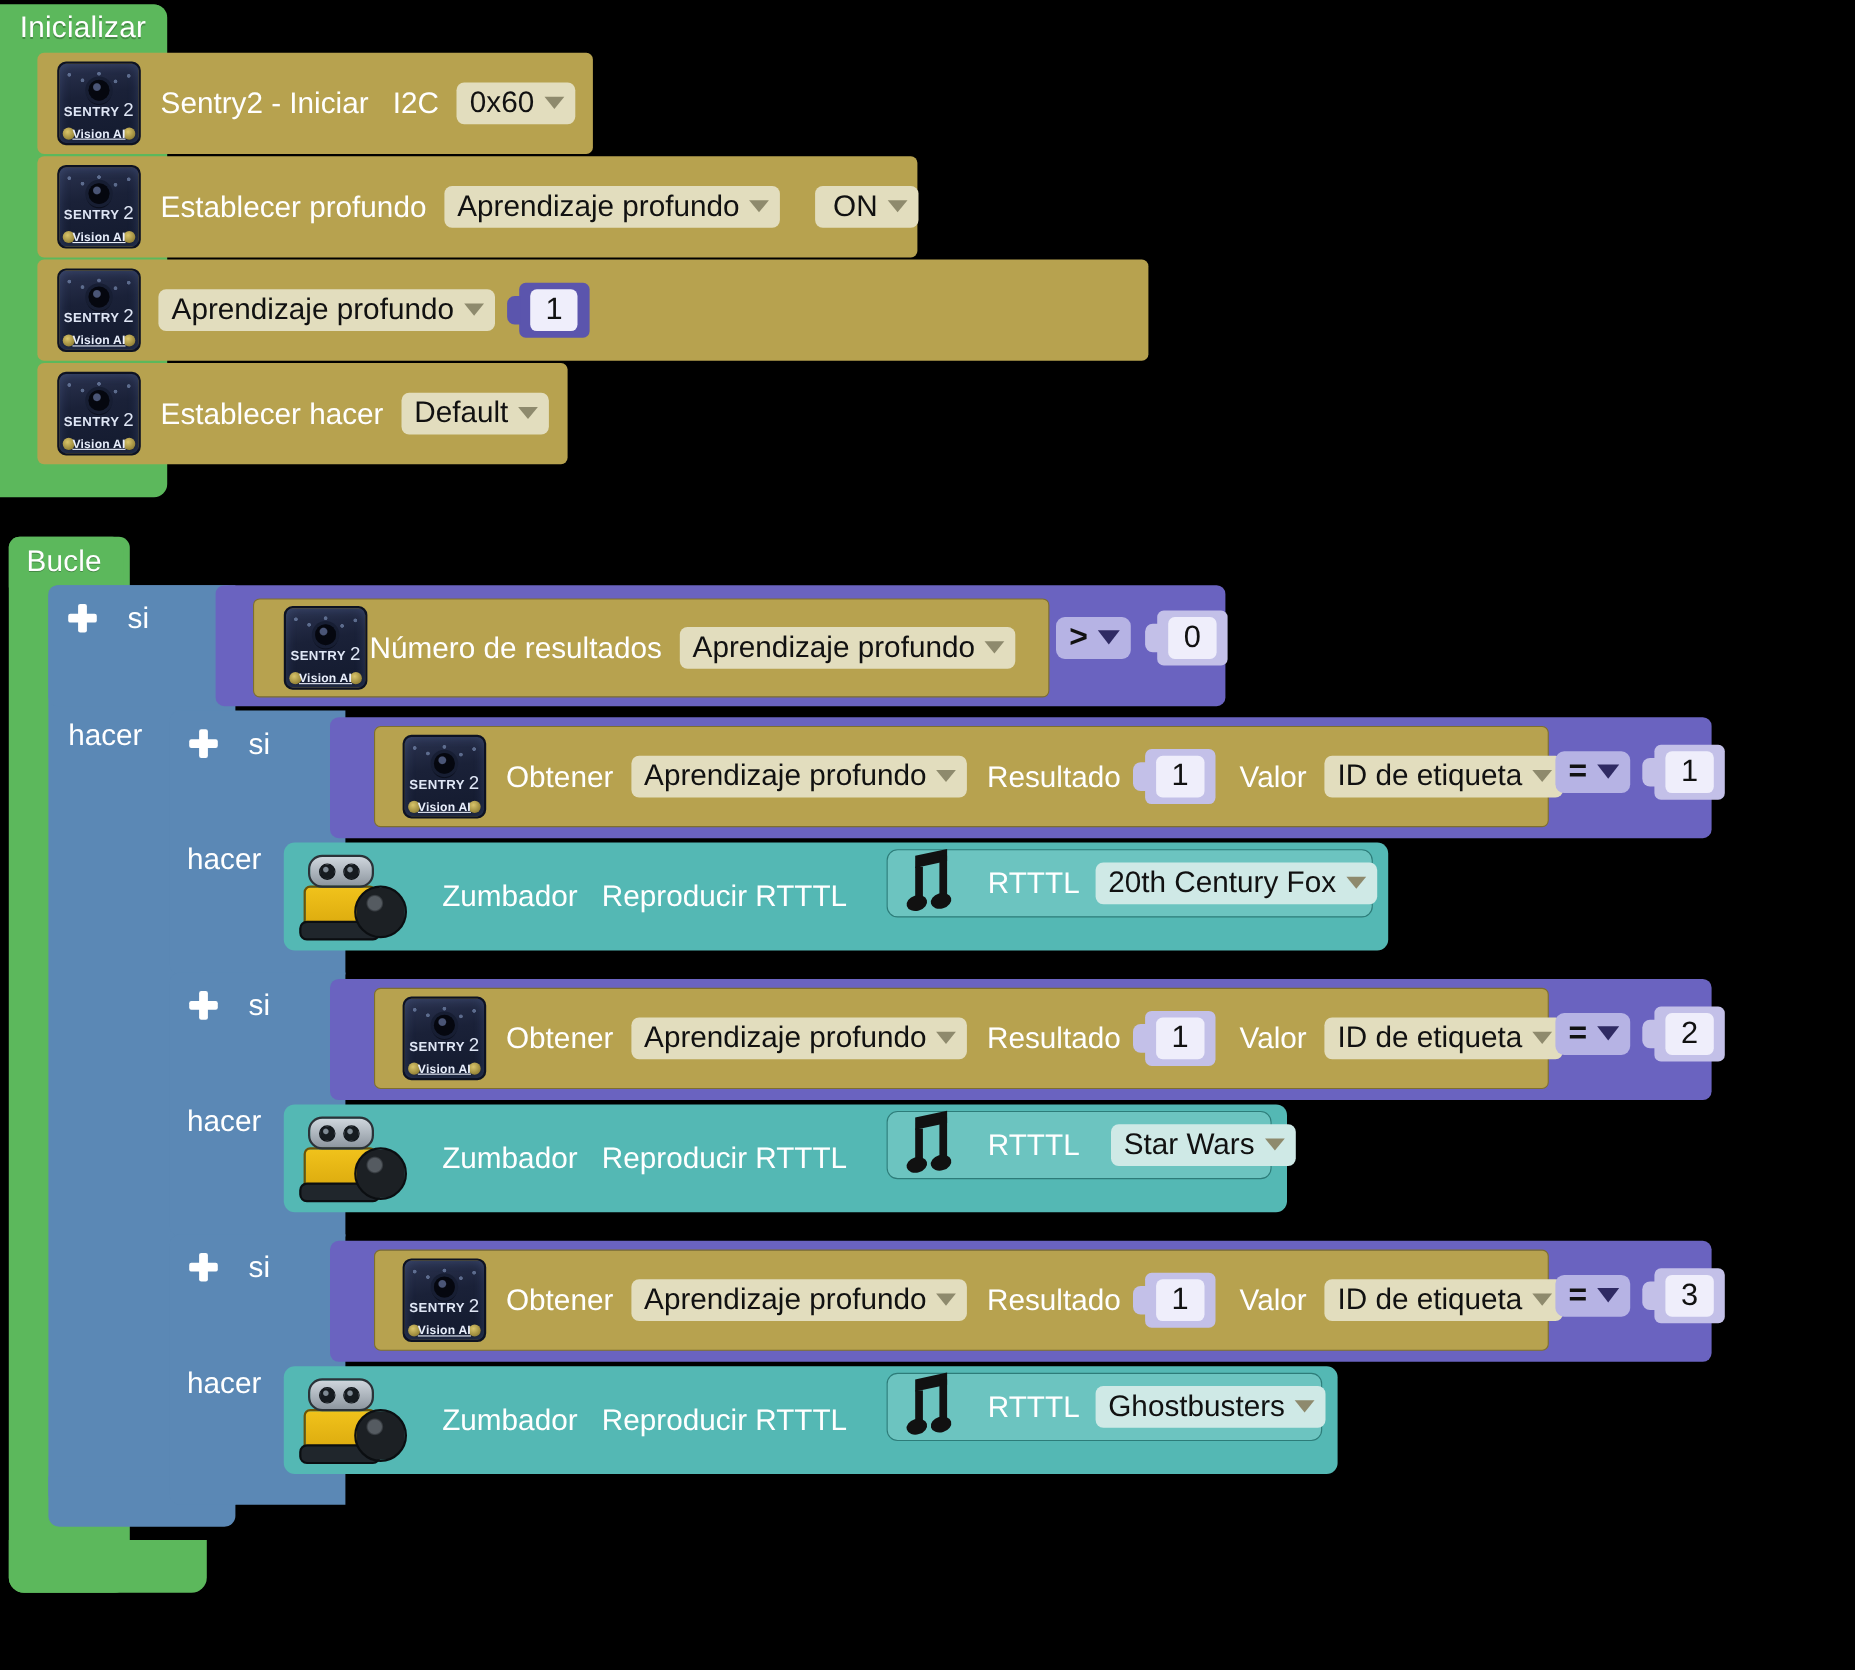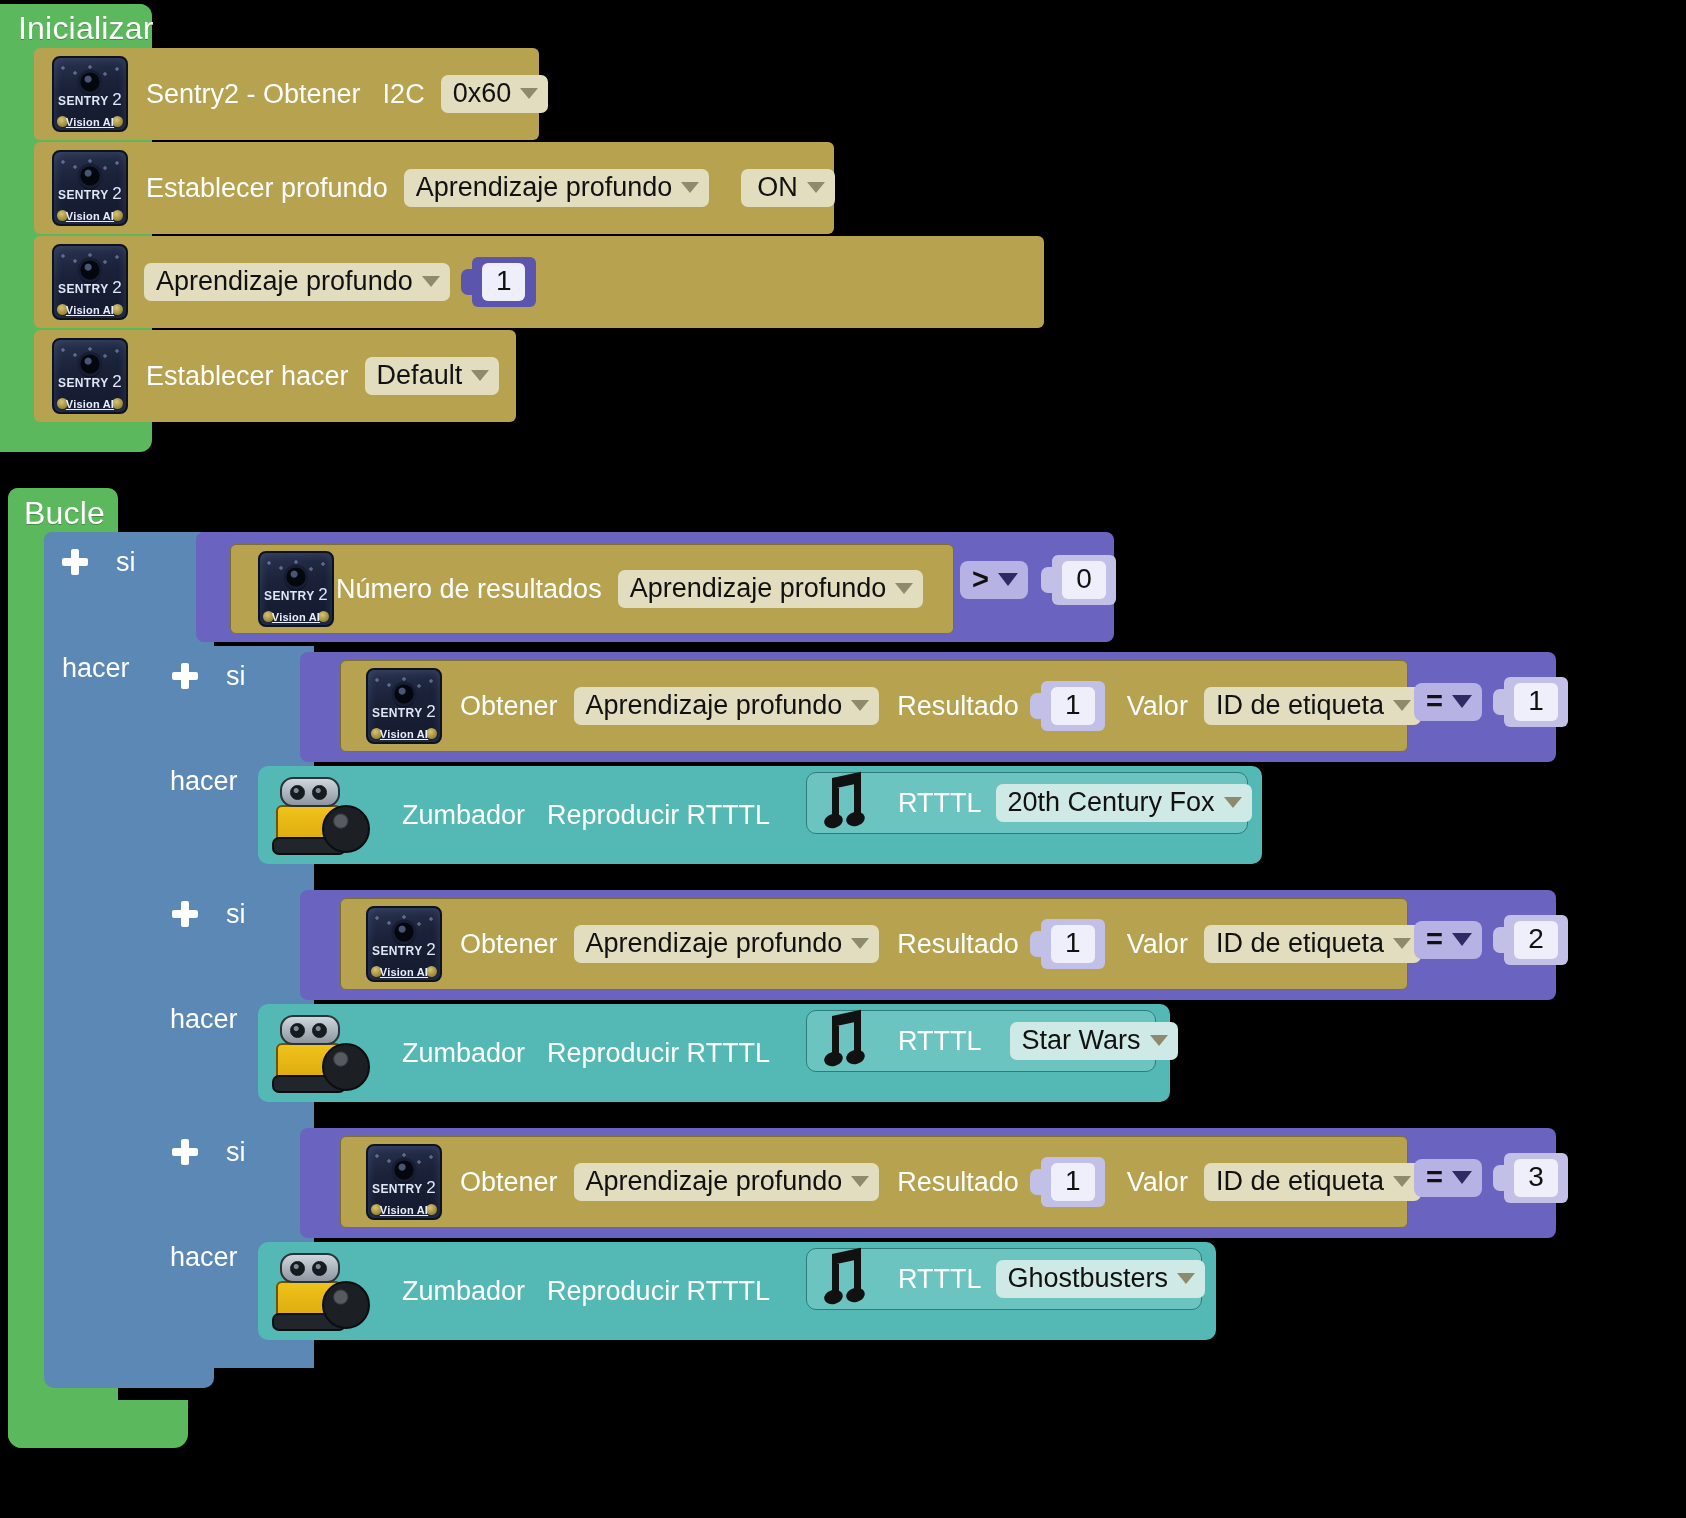--- a/index.html
+++ b/index.html
@@ -4,21 +4,21 @@
 <style>
   html,body{margin:0;padding:0;background:#000;}
   body{
     width:1686px;height:1518px;position:relative;overflow:hidden;
     font-family:"Liberation Sans","DejaVu Sans",sans-serif;
     -webkit-font-smoothing:antialiased;
   }
   .canvas{position:absolute;inset:0;background:#000;}
   .greenwrap{position:absolute;background:#5cb85c;border-radius:12px;}
   .greenlabel{
-    position:absolute;color:#fff;font-size:32px;letter-spacing:.2px;
+    position:absolute;color:#fff;font-size:27px;letter-spacing:.2px;
     text-shadow:0 1px 0 rgba(0,0,0,.25);
   }
 
   .blk{position:absolute;box-sizing:border-box;}
   .sentry{background:#b7a24f;border-radius:6px;}
   .sentry-rep{background:#b7a24f;border-radius:6px;border:1px solid #7e6f2e;}
   .ctrl{background:#5b88b5;border-radius:8px;}
   .logic{background:#6a63c0;border-radius:8px;}
   .buzz{background:#54b8b4;border-radius:10px;}
 
@@ -154,21 +154,21 @@
 
   <div class="blk sentry" style="left:34px;top:48px;width:505px;height:92px;"></div>
   <div class="row" style="left:52px;top:56px;height:76px;">
     <div class="cam">
       <div class="dots"></div>
       <div class="sj">SENTRY <b>2</b></div>
       <div class="lpad l"></div>
         <div class="lpad r"></div>
       <div class="vi">Vision AI</div>
     </div>
-    <span class="wt" style="margin-left:18px;">Sentry2 - Obtener</span>
+    <span class="wt" style="margin-left:18px;">Sentry2 - Iniciar</span>
     <span class="wt" style="margin-left:22px;">I2C</span>
     <span class="dd" style="margin-left:16px;">
       <span>0x60</span>
       <span class="car"></span>
     </span>
   </div>
 
   <div class="blk sentry" style="left:34px;top:142px;width:800px;height:92px;"></div>
   <div class="row" style="left:52px;top:150px;height:76px;">
     <div class="cam">

